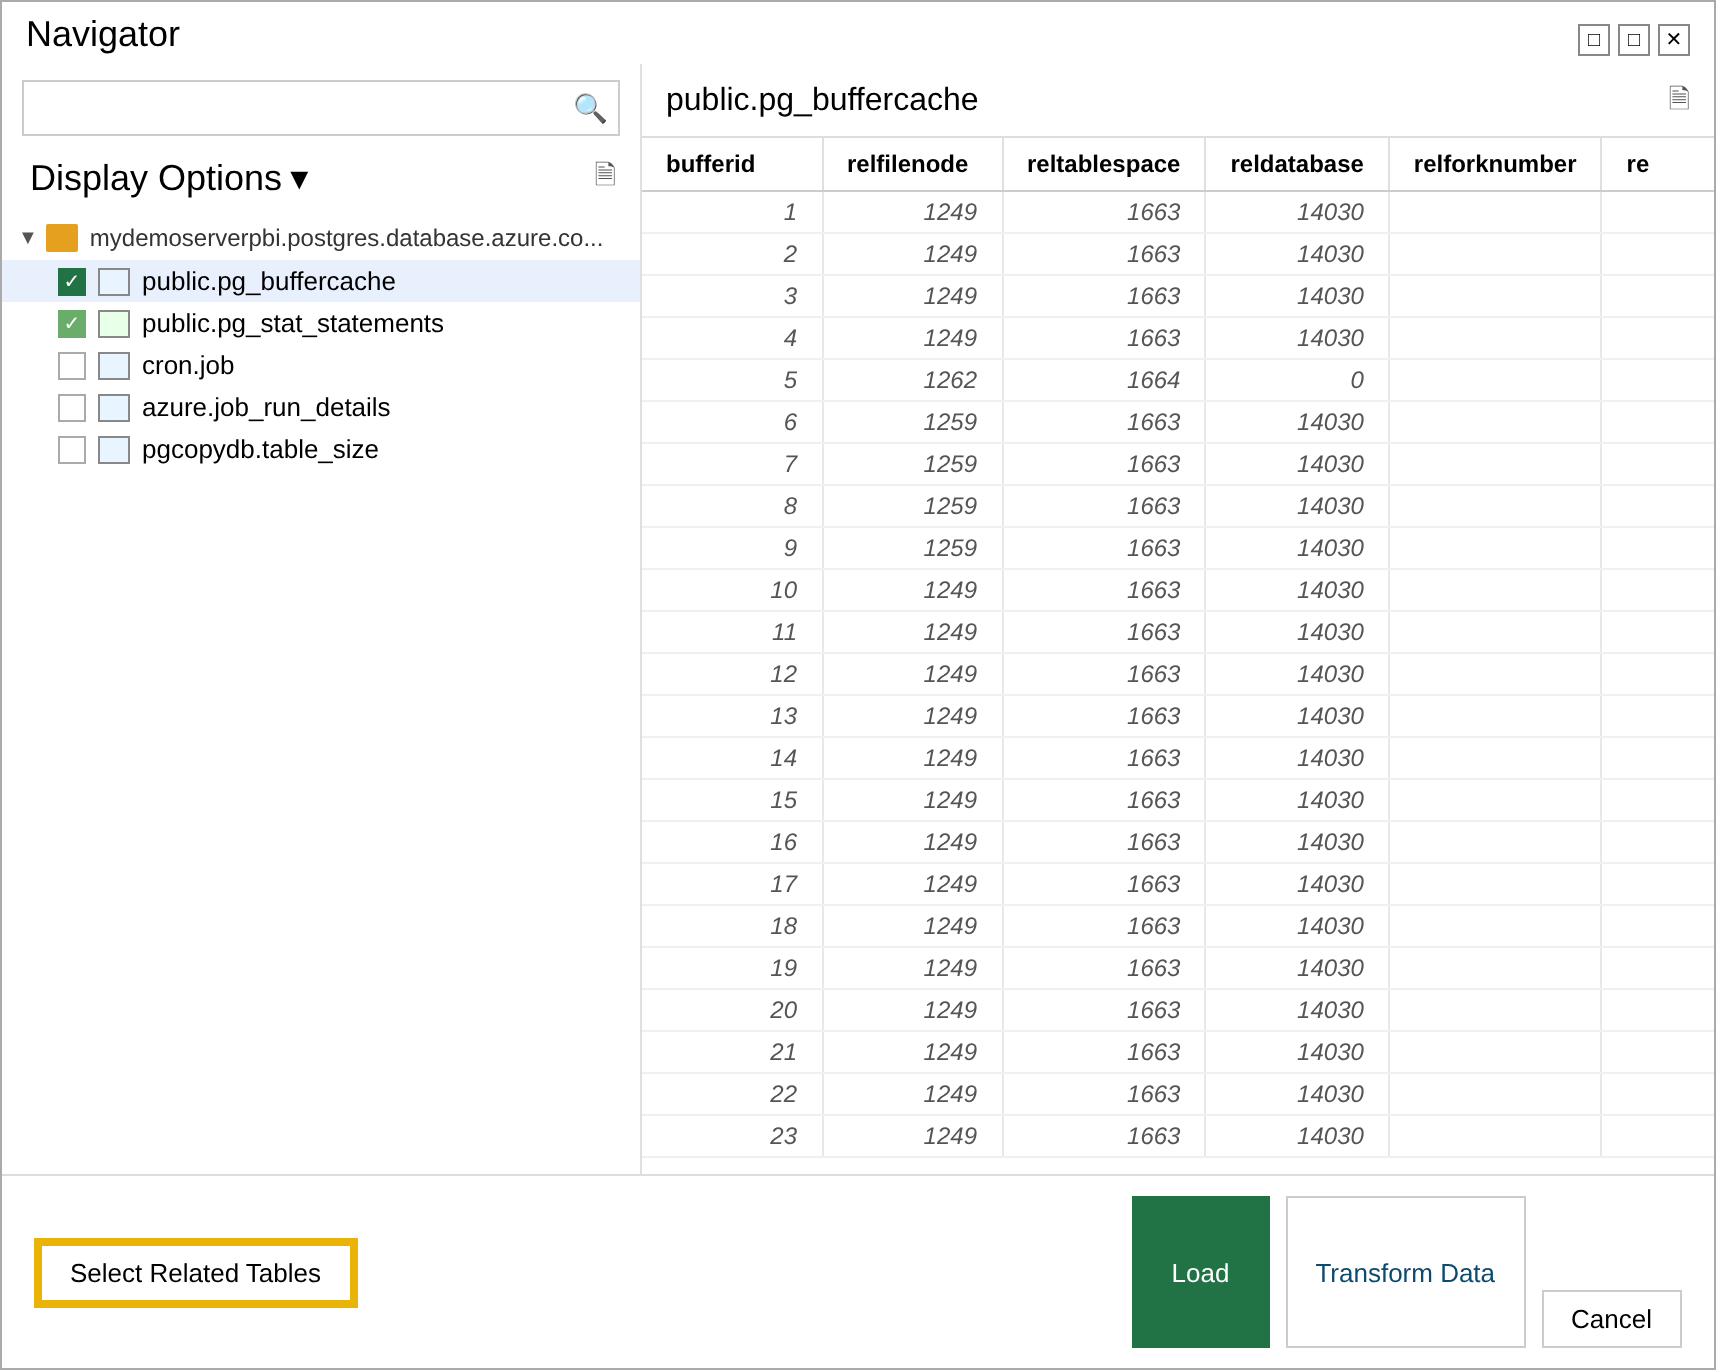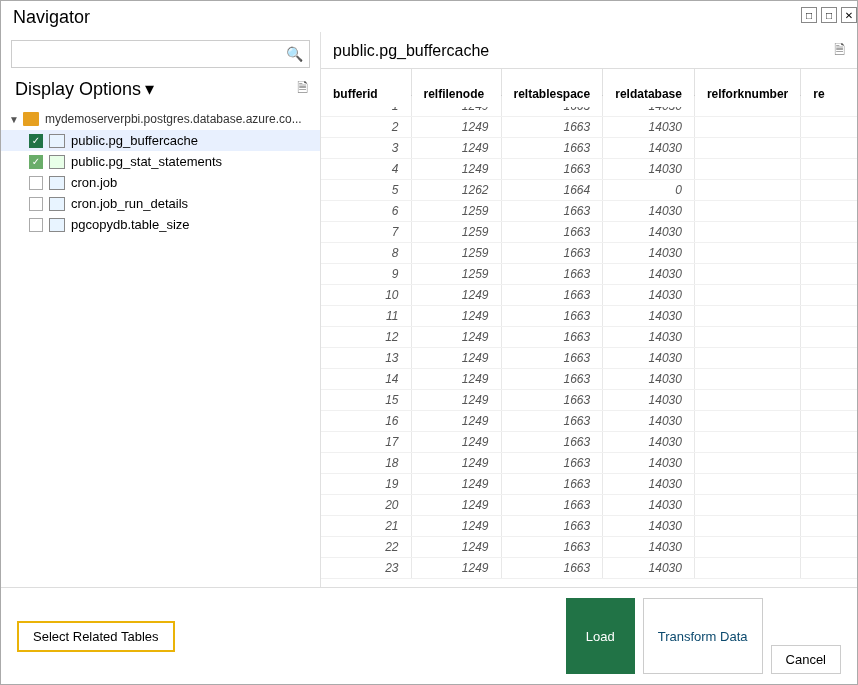--- a/index.html
+++ b/index.html
@@ -16,23 +16,23 @@
       width: 858px;
       height: 685px;
       background: #ffffff;
       border: 1px solid #aaa;
       box-shadow: 2px 2px 8px rgba(0,0,0,0.3);
       display: flex;
       flex-direction: column;
     }
     .title-bar {
       display: flex;
-      align-items: flex-start;
+      align-items: flex-end;
       justify-content: space-between;
-      padding: 6px 0 4px 12px;
+      padding: 6px 12px 4px 12px;
       background: #fff;
       border-bottom: none;
       flex-shrink: 0;
     }
     .title-bar-title {
       font-size: 18px;
       font-weight: 400;
       color: #000;
     }
     .title-bar-controls {
@@ -237,21 +237,21 @@
     .data-table thead th {
       background: #fff;
       border-bottom: 1px solid #ccc;
       border-right: 1px solid #e0e0e0;
       padding: 6px 12px;
       font-weight: 600;
       font-size: 12px;
       text-align: left;
       white-space: nowrap;
       position: sticky;
-      top: 12px;
+      top: 0;
       z-index: 1;
       min-width: 90px;
     }
     .data-table tbody td {
       border-bottom: 1px solid #f0f0f0;
       border-right: 1px solid #e8e8e8;
       padding: 3px 12px;
       font-size: 12px;
       color: #555;
       text-align: right;
@@ -272,21 +272,21 @@
       background: #fff;
       flex-shrink: 0;
     }
     .bottom-left {}
     .bottom-right {
       display: flex;
       gap: 8px;
     }
     .btn-select-related {
       background: #fff;
-      border: 2px solid #eab308;
+      border: 4px solid #eab308;
       padding: 6px 14px;
       cursor: pointer;
       font-size: 13px;
       color: #000;
     }
     .btn-load {
       background: #217346;
       border: none;
       padding: 6px 20px;
       cursor: pointer;
@@ -363,21 +363,21 @@
           <span class="item-label">public.pg_stat_statements</span>
         </div>
         <div class="tree-item">
           <div class="checkbox"></div>
           <span class="table-icon"></span>
           <span class="item-label">cron.job</span>
         </div>
         <div class="tree-item">
           <div class="checkbox"></div>
           <span class="table-icon"></span>
-          <span class="item-label">cron.job_run_details</span>
+          <span class="item-label">azure.job_run_details</span>
         </div>
         <div class="tree-item">
           <div class="checkbox"></div>
           <span class="table-icon"></span>
           <span class="item-label">pgcopydb.table_size</span>
         </div>
       </div>
     </div>
 
     <div class="right-panel">

